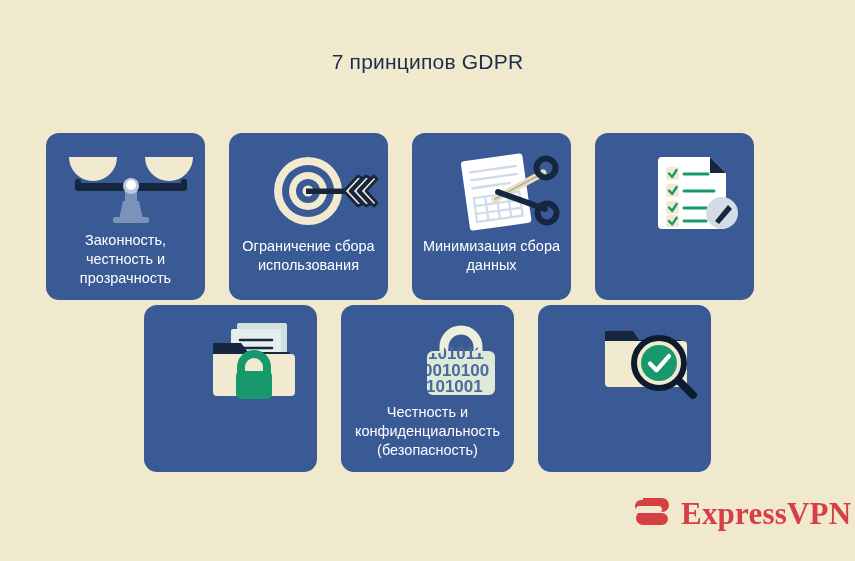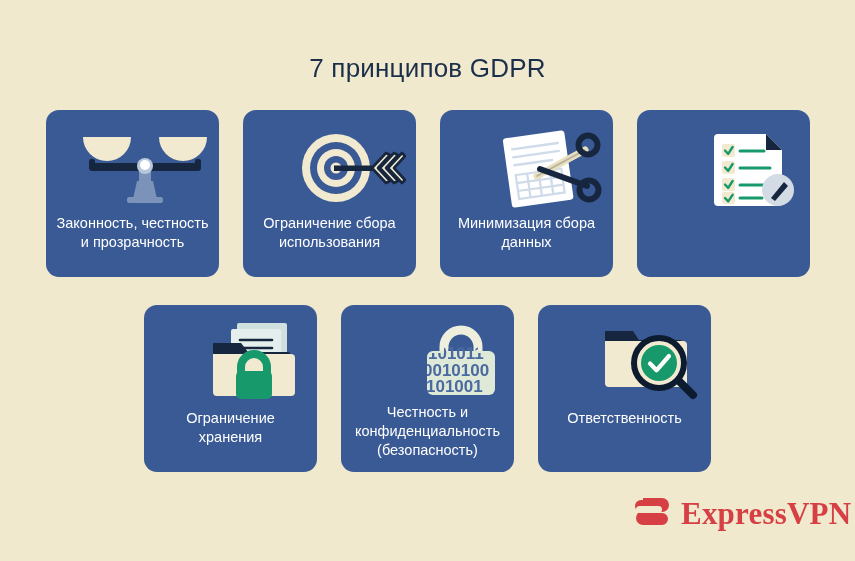--- a/index.html
+++ b/index.html
@@ -20,21 +20,21 @@
     background: #f1e9cd;
   }
 
   
   .page-title {
     position: absolute;
     top: 36px;
     left: 0;
     width: 855px;
     text-align: center;
-    font-size: 26px;
+    font-size: 21px;
     font-weight: 400;
     letter-spacing: 0.2px;
     color: #1b2f4b;
   }
 
   
   .row {
     position: absolute;
     display: flex;
   }
@@ -54,22 +54,23 @@
     background: #3a5a95;
     border-radius: 13px;
     box-sizing: border-box;
     display: flex;
     flex-direction: column;
     align-items: center;
     padding: 14px 10px 12px;
     position: relative;
   }
   .row-one .card {
-    width: 173px;
+    width: 159px;
     height: 167px;
+    margin-top: 23px;
   }
   .row-two .card {
     width: 173px;
     height: 167px;
   }
   .icon-slot {
     height: 88px;
     width: 100%;
     display: flex;
     align-items: center;
@@ -238,21 +239,20 @@
           </g>
 
           <path d="M10 22 h28 l7 9 h39 a4 4 0 0 1 4 4 v10 H10 Z" fill="#17263f"></path>
 
           <path d="M10 33 h78 a4 4 0 0 1 4 4 v34 a4 4 0 0 1 -4 4 H14 a4 4 0 0 1 -4 -4 Z" fill="#f2ead0"></path>
 
           <path d="M38 52 v-6 a13 13 0 0 1 26 0 v6" fill="none" stroke="#17996b" stroke-width="8"></path>
           <rect x="33" y="50" width="36" height="28" rx="5" fill="#17996b"></rect>
         </svg>
       </div>
-      <div class="card-label">Ограничение хранения</div>
     </div>
 
     <div class="card">
       <div class="icon-slot">
         <svg width="86" height="78" viewBox="0 0 86 78">
           <defs>
             <clipPath id="lockClip">
               <path d="M26 32 v-6 a17 17 0 0 1 34 0 v6 M14 32 h58 a5 5 0 0 1 5 5 v32 a5 5 0 0 1 -5 5 H14 a5 5 0 0 1 -5 -5 V37 a5 5 0 0 1 5 -5 Z"></path>
             </clipPath>
           </defs>
@@ -279,21 +279,20 @@
 
           <path d="M12 16 h78 a4 4 0 0 1 4 4 v38 a4 4 0 0 1 -4 4 H16 a4 4 0 0 1 -4 -4 Z" fill="#f2ead0"></path>
 
           <line x1="84" y1="54" x2="100" y2="70" stroke="#0d1b2e" stroke-width="8" stroke-linecap="round"></line>
 
           <circle cx="66" cy="38" r="25" fill="#f2ead0" stroke="#0d1b2e" stroke-width="6"></circle>
           <circle cx="66" cy="38" r="18" fill="#17996b"></circle>
           <path d="M57 38.5 l6.5 6.8 L76 31" stroke="#ffffff" stroke-width="4.2" fill="none" stroke-linecap="round" stroke-linejoin="round"></path>
         </svg>
       </div>
-      <div class="card-label">Ответственность</div>
     </div>
   </div>
 
   <div class="logo">
     <svg class="logo-mark" width="36" height="34" viewBox="0 0 36 34">
       <path d="M9 2 h19 a7 7 0 0 1 0 14 H7 a6 6 0 0 1 0 -12 h2 Z" fill="#d64045"></path>
       <path d="M8 17 h20 a6 6 0 0 1 0 12 H9 a7 7 0 0 1 0 -14 h-1 Z" fill="#d64045"></path>
       <rect x="2" y="10" width="26" height="7" rx="3.5" fill="#f1e9cd"></rect>
     </svg>
     <span class="logo-word">ExpressVPN</span>

